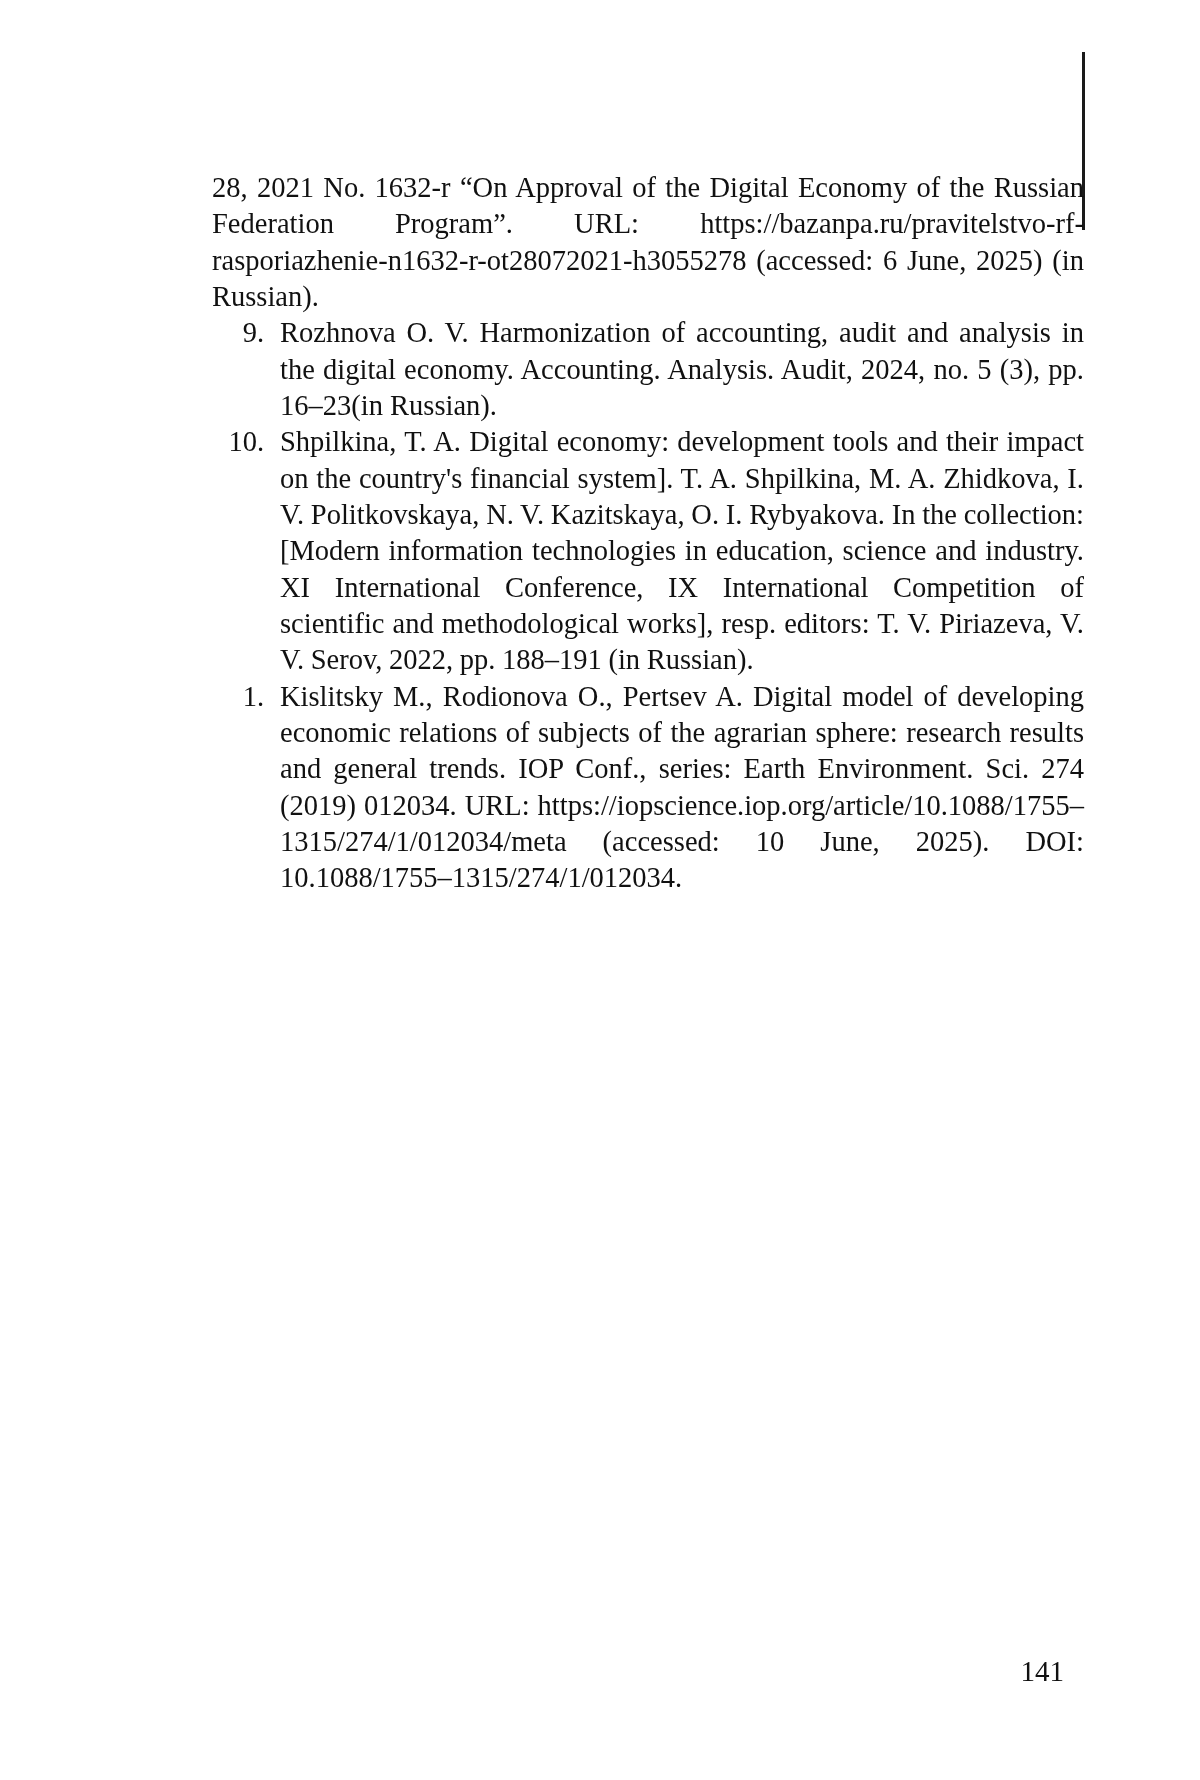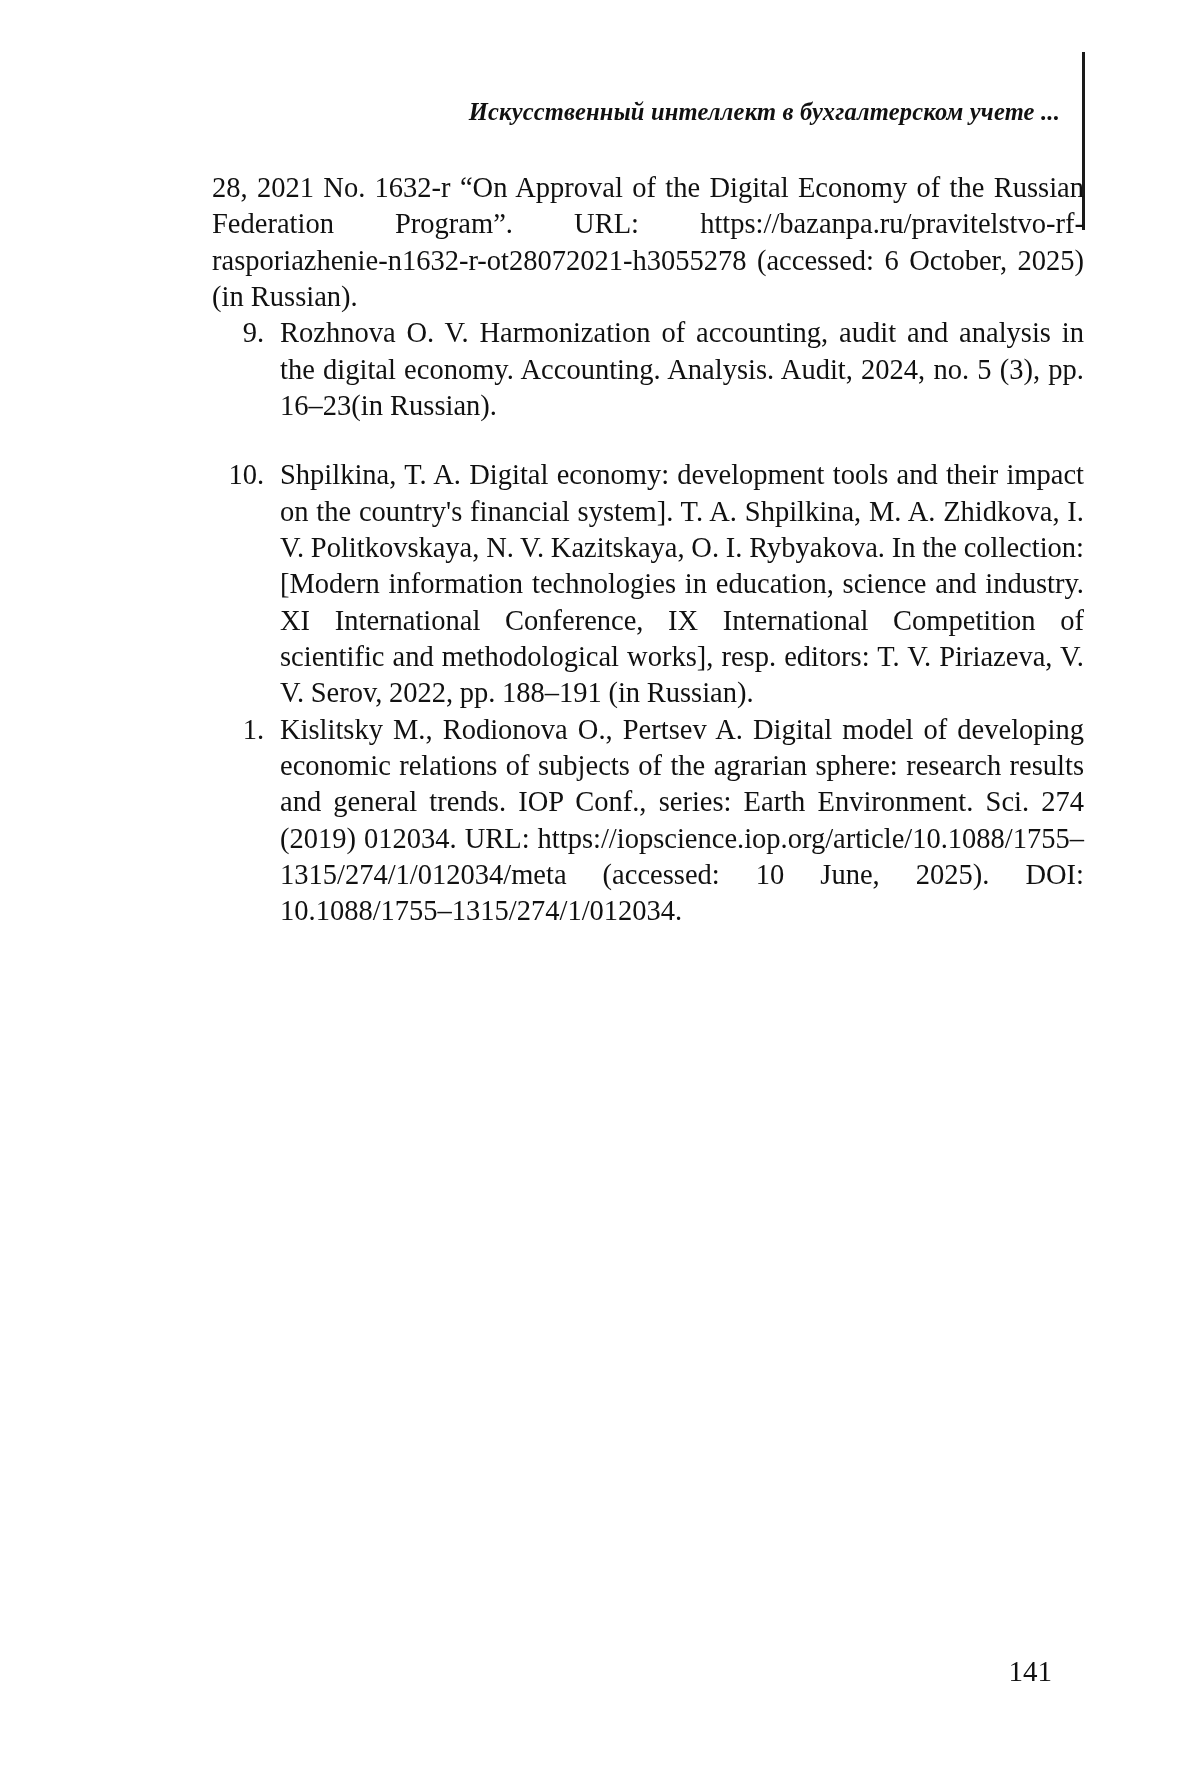--- a/index.html
+++ b/index.html
@@ -86,46 +86,44 @@
     padding-left: 0;
   }
 
   .ref-item .body {
     display: block;
   }
 
   
   .ref-item.tight {
     word-spacing: -0.5px;
-    margin-top: 33px;
   }
 
   .page-number {
     position: absolute;
     bottom: 92px;
-    right: 148px;
+    right: 136px;
     font-size: 29px;
     color: #111111;
     font-family: "Liberation Serif", serif;
   }
 </style>
 </head>
 <body>
 
 <div class="page">
 
   <div class="edge-rule"></div>
 
-  <div class="running-head">Искусственный интеллект в бухгалтерском учете ...</div>
 
   <div class="content">
     <div class="ref-list">
 
       <div class="ref-item continuation">
-        <span class="body">28, 2021 No. 1632-r “On Approval of the Digital Economy of the Russian Federation Program”. URL: https://bazanpa.ru/pravitelstvo-rf-rasporiazhenie-n1632-r-ot28072021-h3055278 (accessed: 6 October, 2025) (in Russian).</span>
+        <span class="body">28, 2021 No. 1632-r “On Approval of the Digital Economy of the Russian Federation Program”. URL: https://bazanpa.ru/pravitelstvo-rf-rasporiazhenie-n1632-r-ot28072021-h3055278 (accessed: 6 June, 2025) (in Russian).</span>
       </div>
 
       <div class="ref-item">
         <span class="num">9.</span>
         <span class="body">Rozhnova O. V. Harmonization of accounting, audit and analysis in the digital economy. Accounting. Analysis. Audit, 2024, no. 5 (3), pp. 16–23(in Russian).</span>
       </div>
 
       <div class="ref-item tight">
         <span class="num">10.</span>
         <span class="body">Shpilkina, T. A. Digital economy: development tools and their impact on the country's financial system]. T. A. Shpilkina, M. A. Zhidkova, I. V. Politkovskaya, N. V. Kazitskaya, O. I. Rybyakova. In the collection: [Modern information technologies in education, science and industry. XI International Conference, IX International Competition of scientific and methodological works], resp. editors: T. V. Piriazeva, V. V. Serov, 2022, pp. 188–191 (in Russian).</span>

